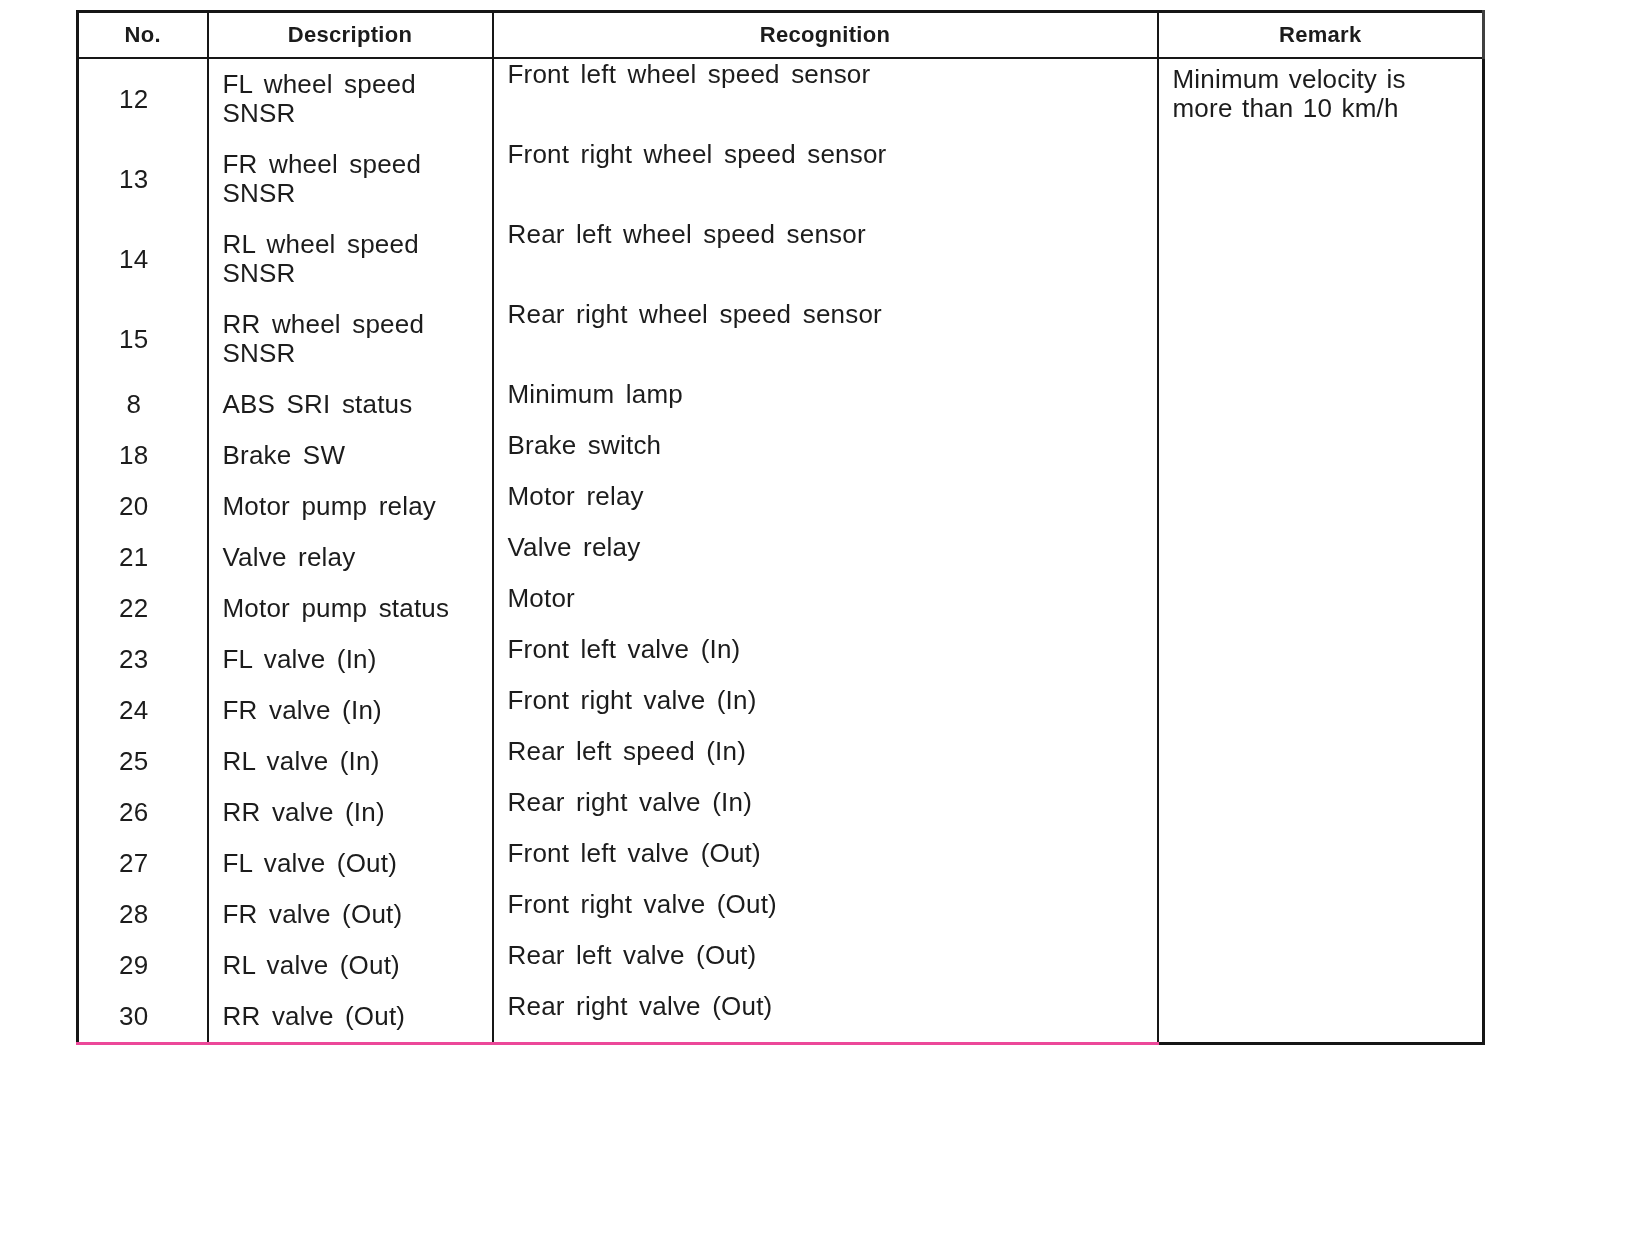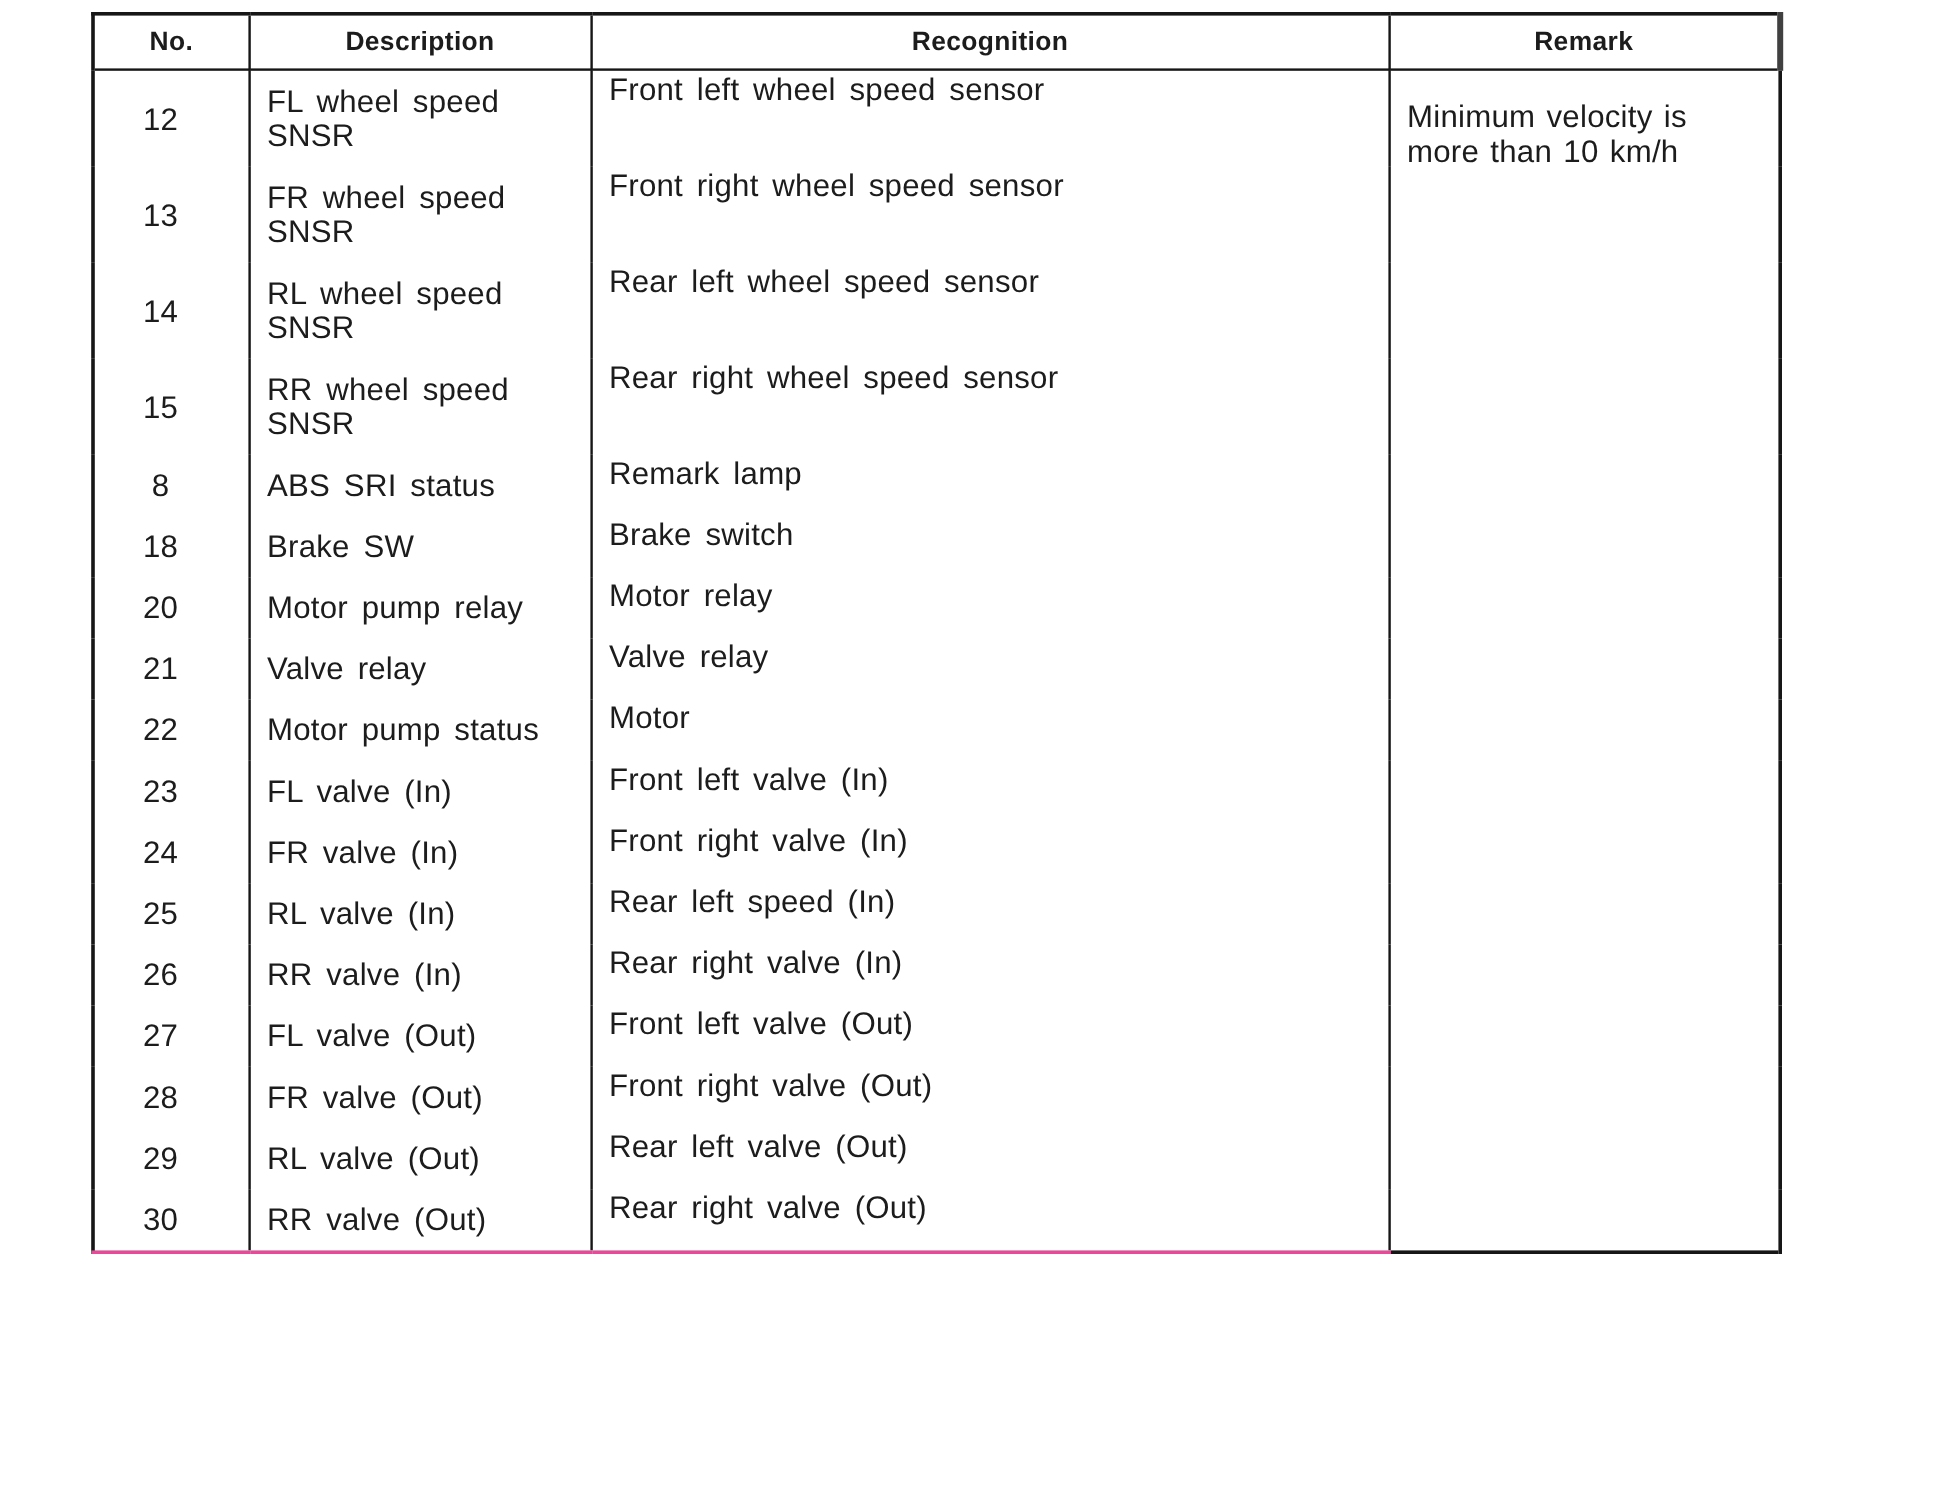--- a/index.html
+++ b/index.html
@@ -35,21 +35,21 @@
   thead th {
     border: 2px solid #161616;
     border-top: 3px solid #161616;
     font-weight: bold;
     font-size: 22px;
     text-align: center;
     padding: 9px 6px;
     letter-spacing: 0.3px;
   }
   thead th:first-child { border-left: 3px solid #161616; }
-  thead th:last-child { border-right: 5px solid #404040; }
+  thead th:last-child { border-right: 3px solid #404040; }
 
   tbody td {
     border-left: 2px solid #161616;
     border-right: 2px solid #161616;
     font-size: 26px;
     line-height: 29px;
     padding: 8px 14px;
     vertical-align: top;
     letter-spacing: 0.2px;
     word-spacing: 4px;
@@ -64,21 +64,21 @@
   tbody td.desc {
     white-space: pre-line;
     padding-top: 11px;
     padding-bottom: 11px;
   }
   tbody td.recog {
     padding-top: 1px;
   }
   tbody td.remark {
     border-right: 3px solid #161616;
-    padding-top: 24px;
+    padding-top: 6px;
     padding-right: 10px;
     word-spacing: 2px;
   }
   tbody tr:last-child td { border-bottom: 3px solid #ec4899; }
 </style>
 </head>
 <body>
 
 <div class="page">
   <table class="signal-table">
@@ -117,21 +117,21 @@
   </tr>
         <tr>
     <td class="no">15</td>
     <td class="desc">RR wheel speed
 SNSR</td>
     <td class="recog">Rear right wheel speed sensor</td>
   </tr>
         <tr>
     <td class="no">8</td>
     <td class="desc">ABS SRI status</td>
-    <td class="recog">Remark lamp</td>
+    <td class="recog">Minimum lamp</td>
   </tr>
         <tr>
     <td class="no">18</td>
     <td class="desc">Brake SW</td>
     <td class="recog">Brake switch</td>
   </tr>
         <tr>
     <td class="no">20</td>
     <td class="desc">Motor pump relay</td>
     <td class="recog">Motor relay</td>

